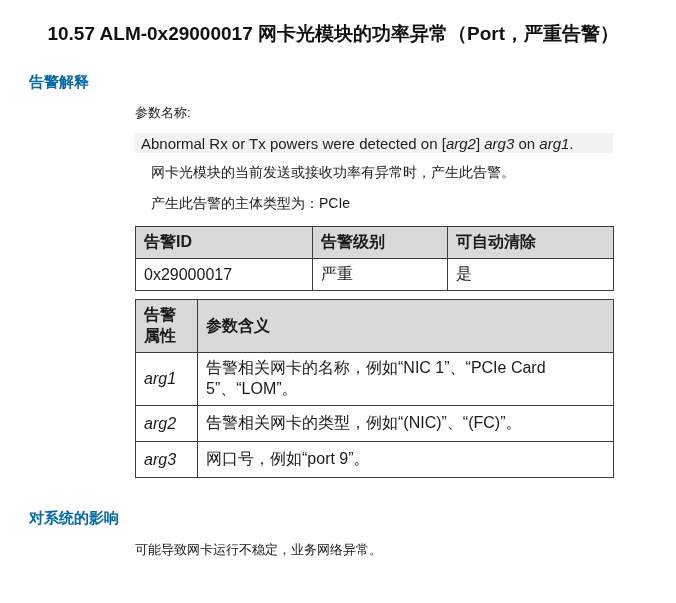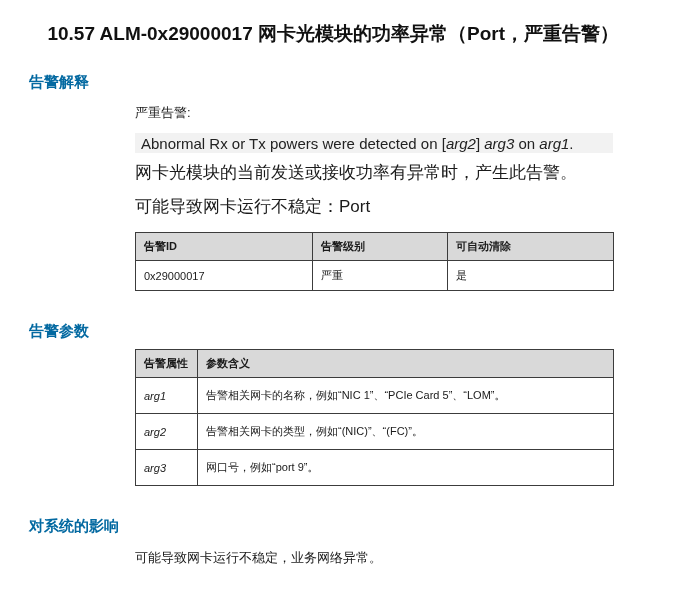--- a/index.html
+++ b/index.html
@@ -45,28 +45,28 @@
     margin-top: 11px;
     width: 478px;
     background: #f2f2f2;
     padding: 4px 6px 3px 6px;
     font-size: 15px;
     color: #222;
     line-height: 13px;
   }
   .desc-band .arg { font-style: italic; }
 
-  .para { margin-top: 11px; font-size: 17px; line-height: 17px; }
+  .para { margin-top: 11px; font-size: 14px; line-height: 17px; margin-left: 16px; }
 
   table {
     border-collapse: collapse;
     margin-top: 8px;
     width: 478px;
     table-layout: fixed;
-    font-size: 11px;
+    font-size: 16px;
   }
   th, td {
     border: 1px solid #3c3c3c;
     text-align: left;
     vertical-align: middle;
     padding: 5px 8px;
     font-weight: normal;
   }
   th {
     background: #d9d9d9;
@@ -81,24 +81,24 @@
 </style>
 </head>
 <body>
 
 <div class="page">
 
   <h1 class="doc-title">10.57 ALM-0x29000017 网卡光模块的功率异常（Port，严重告警）</h1>
 
   <h2 class="section-heading">告警解释</h2>
   <div class="content">
-    <div class="desc-label">严重告警:</div>
+    <div class="desc-label">参数名称:</div>
     <div class="desc-band"><span>Abnormal Rx or Tx powers were detected on [</span><span class="arg">arg2</span><span>] </span><span class="arg">arg3</span><span> on </span><span class="arg">arg1</span><span>.</span></div>
     <p class="para">网卡光模块的当前发送或接收功率有异常时，产生此告警。</p>
-    <p class="para">可能导致网卡运行不稳定：Port</p>
+    <p class="para">产生此告警的主体类型为：PCIe</p>
   </div>
 
   <div class="content">
     <table class="attr-table">
       <colgroup>
           <col style="width:177px">
           <col style="width:135px">
           <col style="width:166px">
         </colgroup>
       <tbody>
@@ -109,21 +109,20 @@
       </tr>
       <tr>
         <td>0x29000017</td>
         <td>严重</td>
         <td>是</td>
       </tr>
     </tbody>
       </table>
   </div>
 
-  <h2 class="section-heading wide">告警参数</h2>
   <div class="content">
     <table class="params-table">
       <colgroup>
           <col style="width:62px">
           <col style="width:416px">
         </colgroup>
       <tbody>
           <tr>
         <th>告警属性</th>
         <th>参数含义</th>

